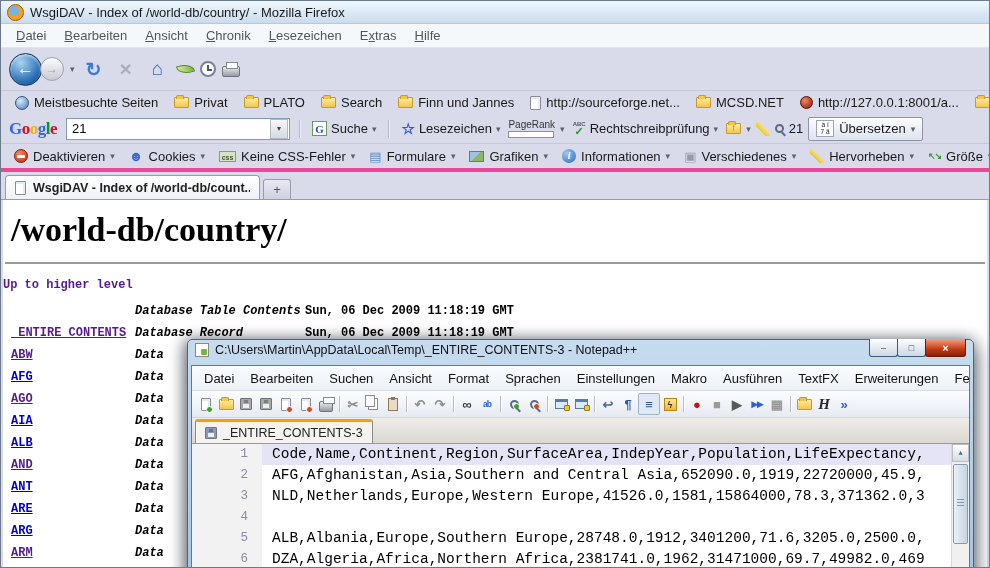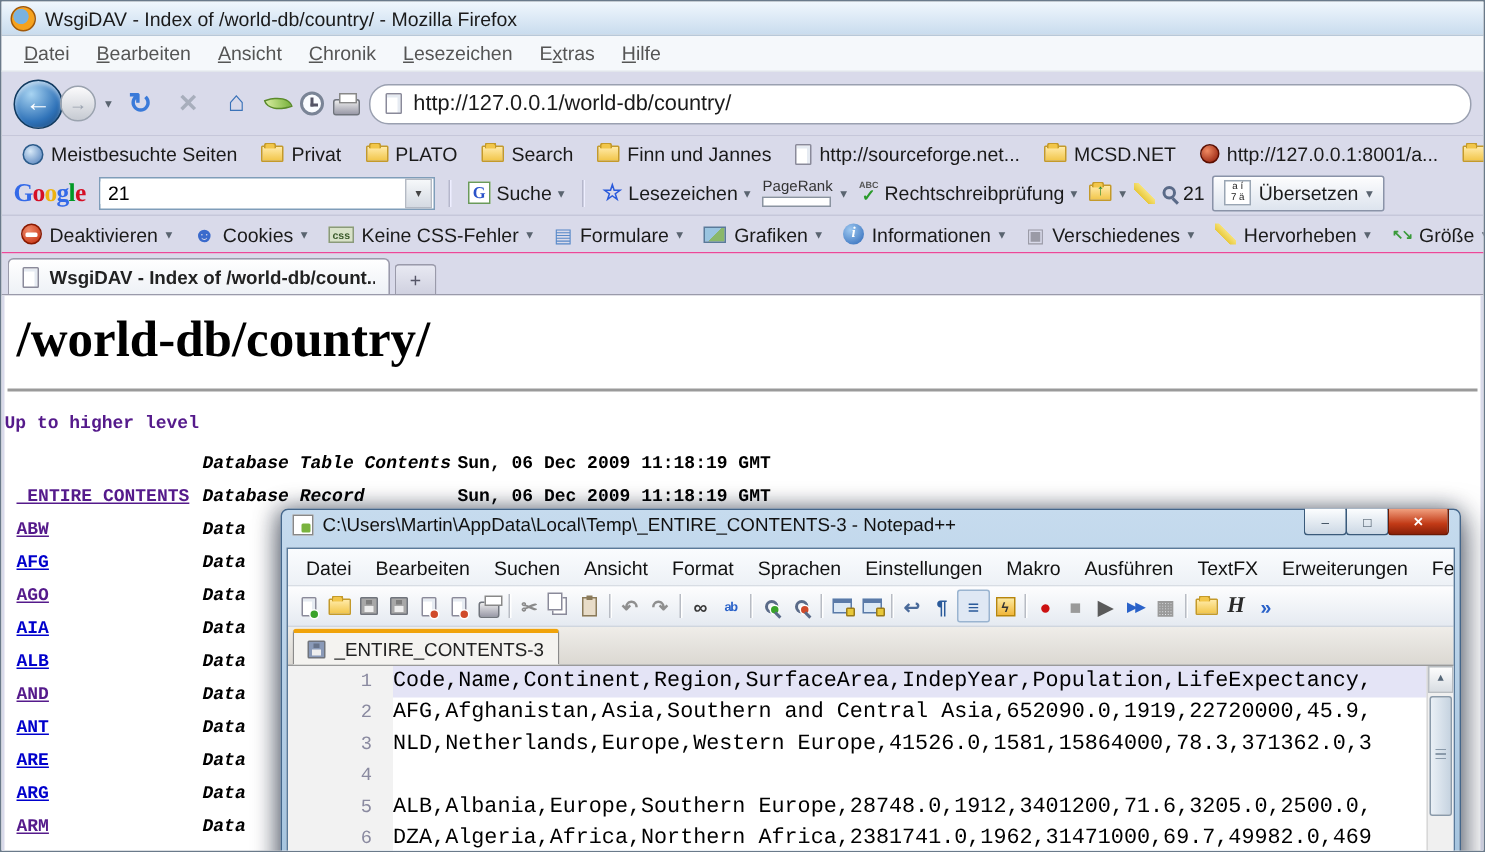--- a/index.html
+++ b/index.html
@@ -66,21 +66,21 @@
   .g-abc .t{font-size:6px;font-weight:bold;color:#555;}
   .g-abc .c{font-size:11px;color:#2a9a2a;font-weight:bold;line-height:9px;}
   .g-folderup{color:#2a8a2a;font-weight:bold;font-size:10px;position:absolute;left:4px;top:-2px;}
   .g-brush{width:14px;height:14px;background:linear-gradient(45deg,transparent 35%,#e8c83a 35%,#f6e27a 60%,transparent 60%);}
   .ic-mag{width:9px;height:9px;border:2px solid #5a6a88;border-radius:50%;}
   .ic-mag::after{content:"";position:absolute;right:-4px;bottom:-4px;width:5px;height:2px;background:#5a6a88;transform:rotate(45deg);}
   .translate-btn{display:flex;align-items:center;gap:5px;border:1px solid #8a93a8;border-radius:2px;
     background:linear-gradient(#fdfdfe,#dde4ee);padding:0 7px;height:22px;box-shadow:inset 0 1px 0 #fff;}
   .g-trico{width:16px;height:15px;border:1px solid #9aa6b4;background:#fff;font-size:6.5px;line-height:7px;text-align:center;color:#1a1a1a;}
   
-  .webdevbar{height:24px;background:#d9daea;border-bottom:1px solid #ec4899;display:flex;align-items:center;
+  .webdevbar{height:24px;background:#d9daea;border-bottom:4px solid #ec4899;display:flex;align-items:center;
     padding-left:6px;font-size:13px;color:#1a1a1a;}
   .wd{display:flex;align-items:center;gap:5px;padding:0 7px;white-space:nowrap;}
   .wd-disable{width:14px;height:14px;border-radius:50%;background:radial-gradient(circle at 35% 30%,#f08a6a,#c22a0a);border:1px solid #8a1a00;}
   .wd-disable::after{content:"";position:absolute;left:2px;top:5px;right:2px;height:3px;background:#fff;border-radius:1px;}
   .wd-cookies{color:#3a6acc;font-size:14px;line-height:14px;}
   .wd-css{width:17px;height:11px;background:#d8e2c8;border:1px solid #8a9a7a;font-size:7px;line-height:11px;
     text-align:center;color:#3a5a2a;font-weight:bold;}
   .wd-forms{color:#5a8ac9;font-size:13px;line-height:13px;}
   .wd-img{width:15px;height:11px;background:linear-gradient(135deg,#9ac4e0 50%,#8ab86a 50%);border:1px solid #5a7a9a;}
   .wd-info{width:14px;height:14px;border-radius:50%;background:radial-gradient(circle at 35% 30%,#9ec8f0,#2a66b8);
@@ -142,21 +142,21 @@
   .acc.sq{border-radius:1px;background:#e8c83a;border-color:#9a7a1a;width:6px;height:6px;}
   .npp-tabbar{height:25px;background:linear-gradient(#efede9,#dbd8d2);display:flex;align-items:flex-end;
     padding-left:3px;border-bottom:1px solid #9a9a9a;flex:0 0 auto;}
   .npp-tab{height:21px;display:flex;align-items:center;gap:6px;padding:0 9px;background:#f4f3f0;
     border:1px solid #8a8a8a;border-bottom:none;border-top:3px solid #f0a30a;border-radius:3px 3px 0 0;
     font-size:12.5px;color:#222;}
   .npp-editor{flex:1;position:relative;overflow:hidden;background:linear-gradient(90deg,#f2f2f2 0,#f2f2f2 70px,#ffffff 70px);
     font-family:"Liberation Mono","DejaVu Sans Mono",monospace;}
   .cline{display:flex;height:21px;line-height:21px;white-space:pre;}
   .lnum{width:56px;flex:0 0 auto;text-align:right;padding-right:14px;color:#8a8aa0;font-size:12.5px;}
-  .ltext{flex:1;padding-left:0;font-size:14.5px;color:#000;margin-right:17px;overflow:hidden;}
+  .ltext{flex:1;padding-left:10px;font-size:14.5px;color:#000;margin-right:17px;overflow:hidden;}
   .cline.hl .ltext{background:#e4e4f6;}
   .npp-scroll{position:absolute;top:0;right:0;width:17px;bottom:0;background:#f0f0f0;border-left:1px solid #d8d8d8;}
   .sarrow{height:16px;background:linear-gradient(#fdfdfd,#d8dde2);border:1px solid #b8bdc2;font-size:7px;
     color:#567;display:flex;align-items:center;justify-content:center;}
   .sthumb{position:absolute;top:20px;left:1px;right:1px;height:78px;background:linear-gradient(90deg,#eaf0f6,#c6d3e0);
     border:1px solid #8a9aaa;border-radius:2px;}
   .sthumb::after{content:"";position:absolute;left:3px;right:3px;top:34px;height:8px;
     background:repeating-linear-gradient(#8a9aaa 0 1px,transparent 1px 3px);}
 </style>
 </head>
@@ -182,24 +182,20 @@
   <div class="navbar">
     <span class="nav-back">←</span>
     <span class="nav-fwd">→</span>
     <span class="caret">▾</span>
     <span class="navbtn nb-reload">↻</span>
     <span class="navbtn nb-stop">×</span>
     <span class="navbtn nb-home">⌂</span>
     <span class="ic ic-leaf"></span>
     <span class="ic ic-clock"></span>
     <span class="ic ic-printer"></span>
-    <div class="urlbar">
-      <span class="ic ic-page"></span>
-      <span>http://127.0.0.1/world-db/country/</span>
-    </div>
   </div>
 
   <div class="bookmarksbar" id="ff-bookmarks">
       <span class="bmk">
         <span class="ic ic-mostvisited"></span>
         <span>Meistbesuchte Seiten</span>
       </span>
       <span class="bmk">
         <span class="ic ic-folder"></span>
         <span>Privat</span>

